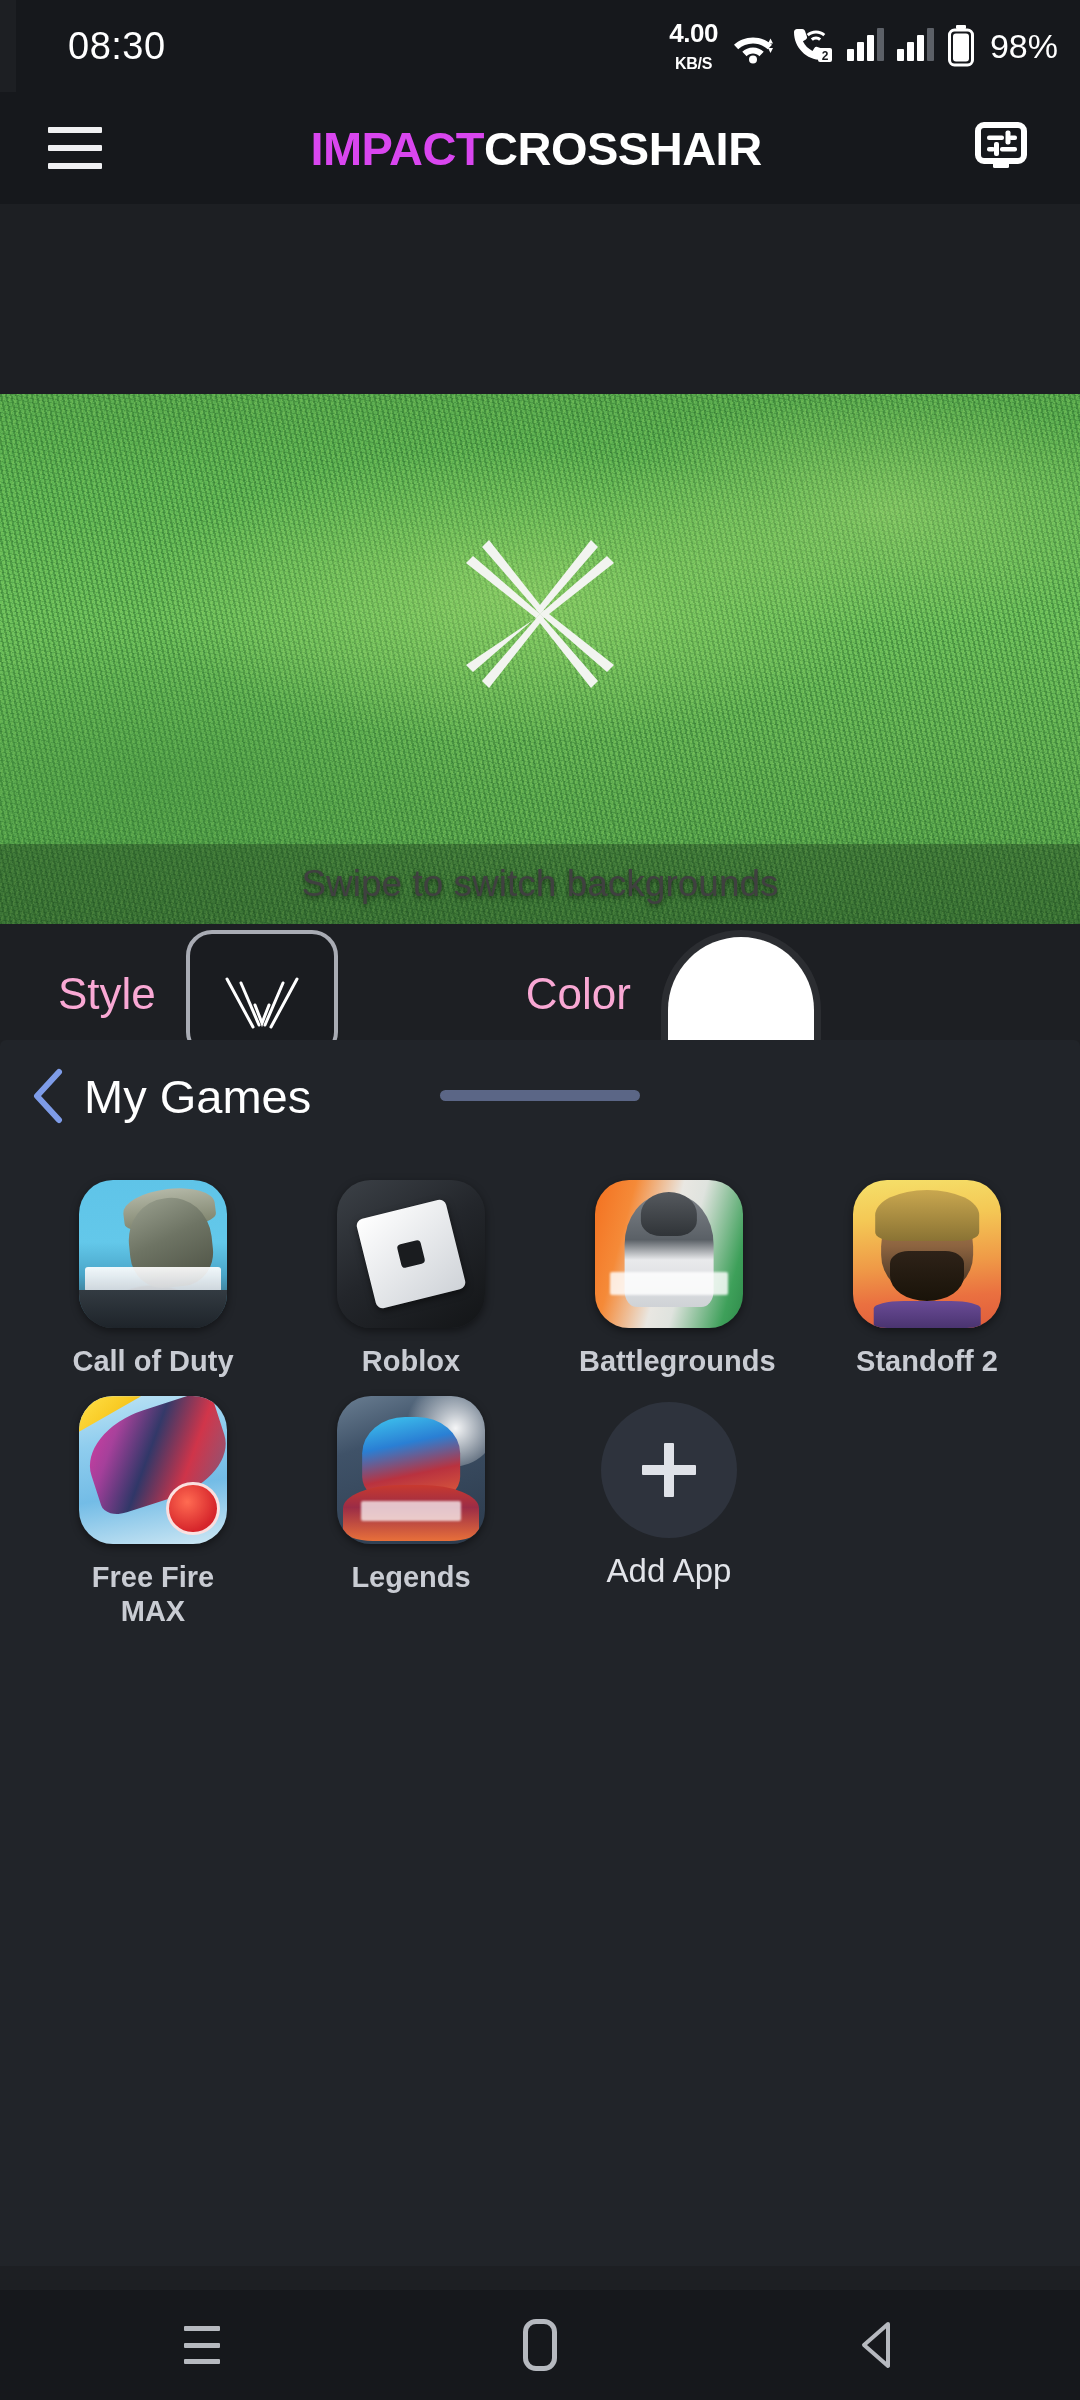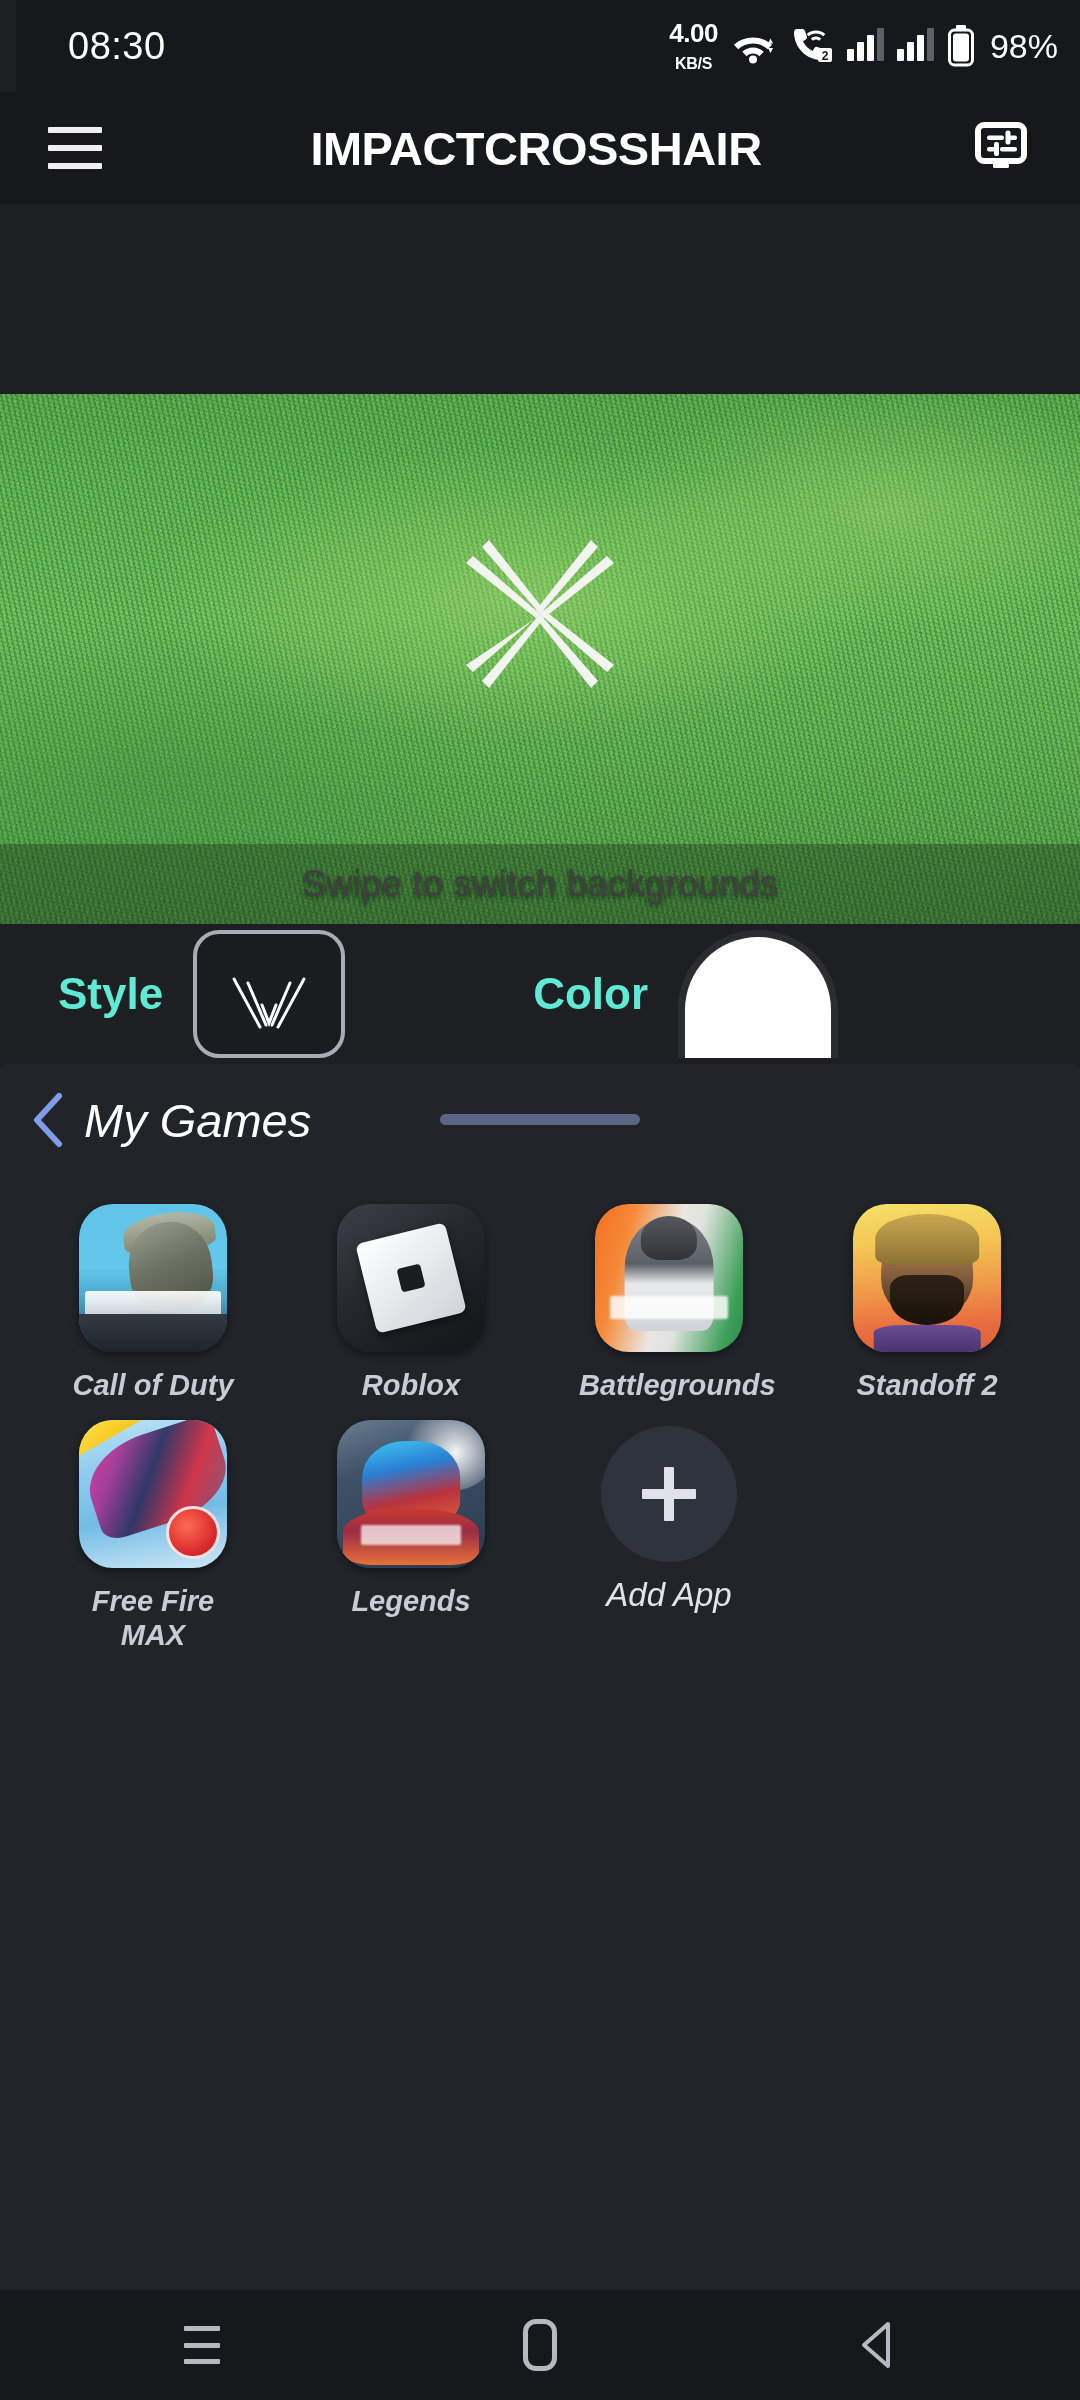--- a/index.html
+++ b/index.html
@@ -68,21 +68,21 @@
     width: 1080px; height: 112px;
     background: #16181c;
     display: flex;
     align-items: center;
     justify-content: space-between;
     padding: 0 48px 0 48px;
   }
   .hamburger { width: 54px; height: 42px; display: flex; flex-direction: column; justify-content: space-between; cursor: pointer;}
   .hamburger span { display:block; height: 6px; background: #f0f0f2; border-radius: 1px; }
   .brand { font-size: 47px; font-weight: bold; letter-spacing: -0.5px; white-space: nowrap;}
-  .brand .b1 { color: #ffffff; }
+  .brand .b1 { color: #d946ef; }
   .brand .b2 { color: #ffffff; }
 
   
   .tabs {
     position: absolute;
     top: 204px; left: 0;
     width: 1080px; height: 190px;
     background: #16181c;
   }
   .tabrow { display: flex; width: 100%; height: 190px; }
@@ -157,23 +157,22 @@
     position: absolute;
     top: 924px; left: 0;
     width: 1080px; height: 140px;
     background: #1d1f23;
     display: flex;
     align-items: center;
   }
   .style-group { display: flex; align-items: center; gap: 30px; margin-left: 58px; }
   .color-group { display: flex; align-items: center; gap: 30px; margin-left: 188px; }
   .style-label, .color-label {
-    color: #5eead4;
+    color: #f9a8d4;
     font-size: 44px;
-    font-weight: bold;
   }
   .style-swatch {
     width: 152px; height: 128px;
     border: 4px solid #a9acb4;
     border-radius: 26px;
     background: #1a1c20;
     display: flex; align-items: center; justify-content: center;
     overflow: hidden;
   }
   .color-swatch {
@@ -182,25 +181,24 @@
     background: #ffffff;
     border: 7px solid #2b2d31;
     border-bottom: none;
     align-self: flex-end;
     margin-bottom: 0;
   }
 
   
   .sheet {
     position: absolute;
-    top: 1064px; left: 0;
+    top: 1040px; left: 0;
     width: 1080px; height: 1226px;
     background: #212429;
     border-radius: 6px 6px 0 0;
-    font-style: italic;
   }
   .sheet-header {
     position: relative;
     height: 112px;
     display: flex;
     align-items: center;
     padding-left: 26px;
   }
   .back-chevron {
     width: 44px; height: 54px;

